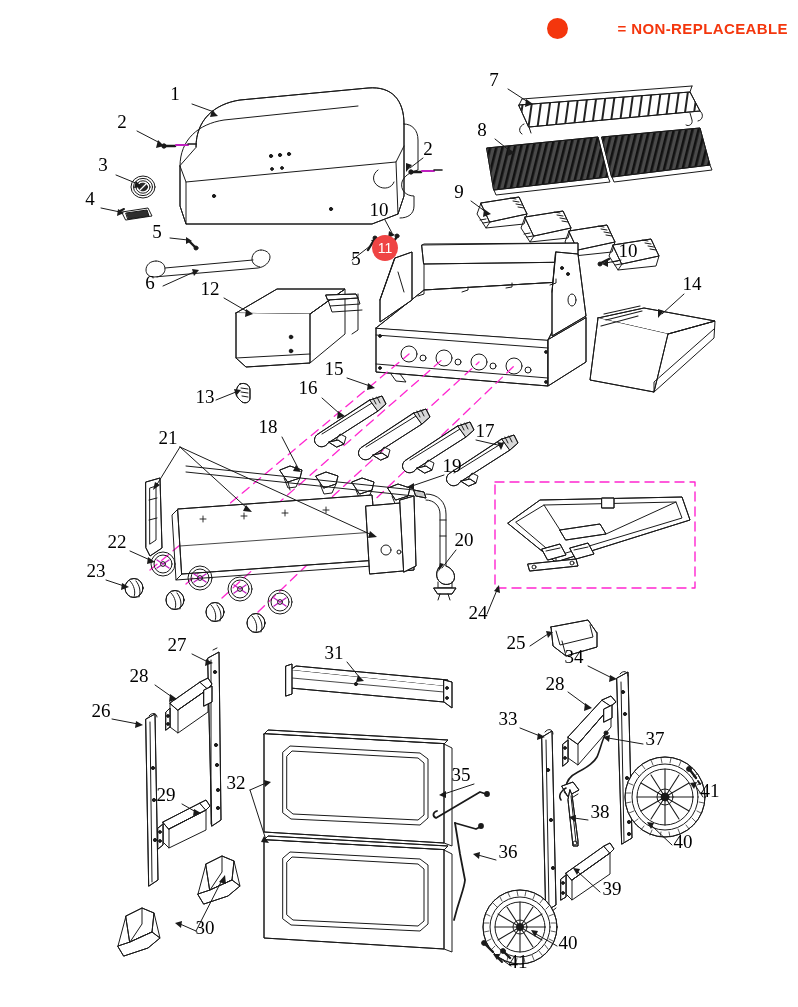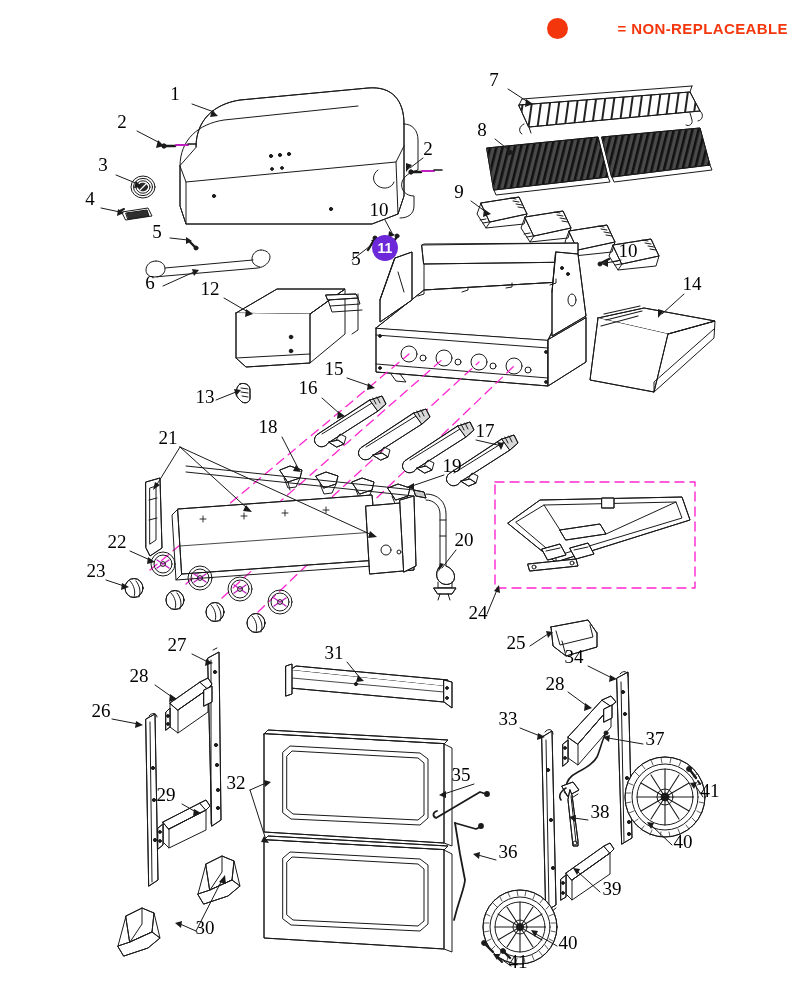--- a/index.html
+++ b/index.html
@@ -3,22 +3,22 @@
 <meta charset="utf-8">
 <style>
   html,body{margin:0;padding:0;background:#fff;}
   body{width:798px;height:1007px;position:relative;overflow:hidden;
        font-family:"Liberation Sans",sans-serif;}
   #diagram{position:absolute;left:0;top:0;width:798px;height:1007px;}
   .legend-wrap{position:absolute;right:10px;top:18px;display:flex;align-items:center;gap:7px;}
   .legend-dot{width:21px;height:21px;border-radius:50%;background:#f4360d;display:block;}
   .legend-text{color:#f4360d;font-weight:bold;font-size:15px;letter-spacing:.4px;
                font-family:"Liberation Sans",sans-serif;white-space:nowrap;margin-left:42px;}
-  .badge{position:absolute;width:26px;height:26px;border-radius:50%;background:#6d28d9;
-         color:#fff;font-size:14px;font-weight:bold;display:flex;align-items:center;
+  .badge{position:absolute;width:26px;height:26px;border-radius:50%;background:#ef4444;
+         color:#fff;font-size:14px;font-weight:normal;display:flex;align-items:center;
          justify-content:center;font-family:"Liberation Sans",sans-serif;}
   text.cnum{font-family:"Liberation Serif",serif;font-size:19px;fill:#000;}
 </style>
 </head>
 <body>
 
 <svg id="diagram" viewBox="0 0 798 1007">
 
   <defs>
     <pattern id="gratebars" width="6" height="6" patternUnits="userSpaceOnUse" patternTransform="rotate(14)">

